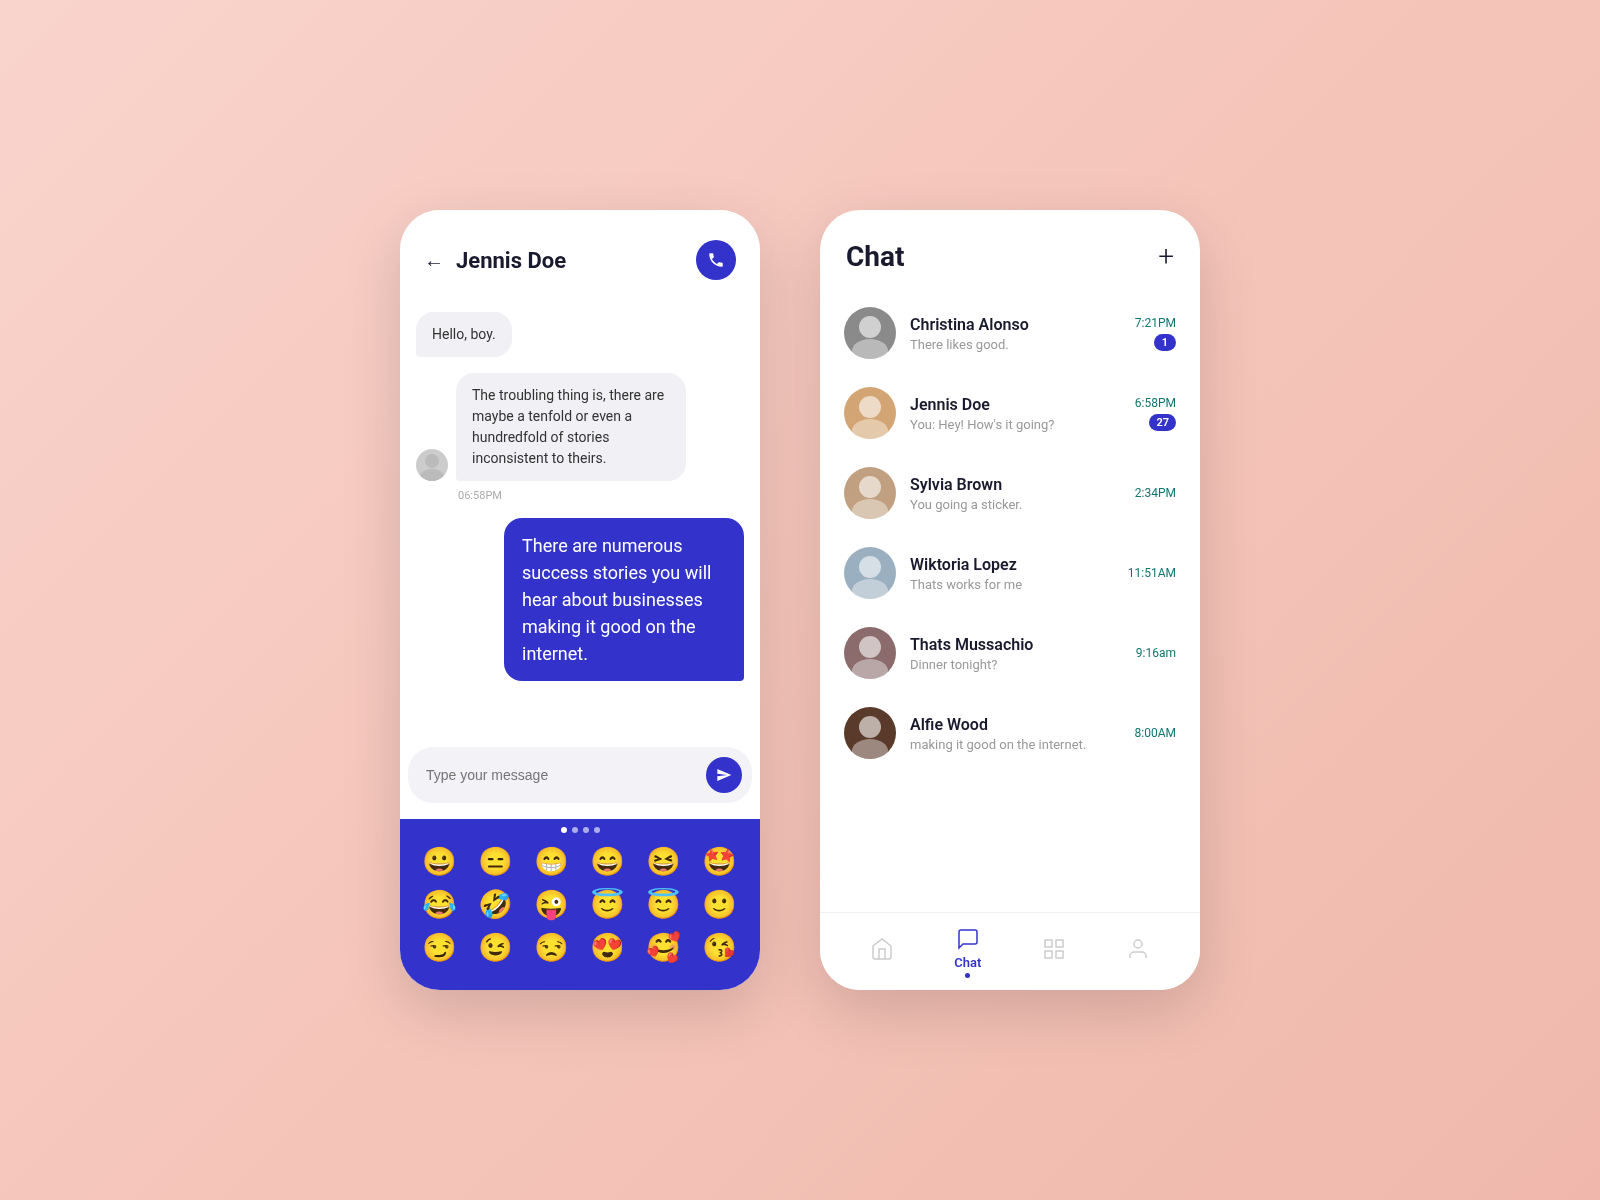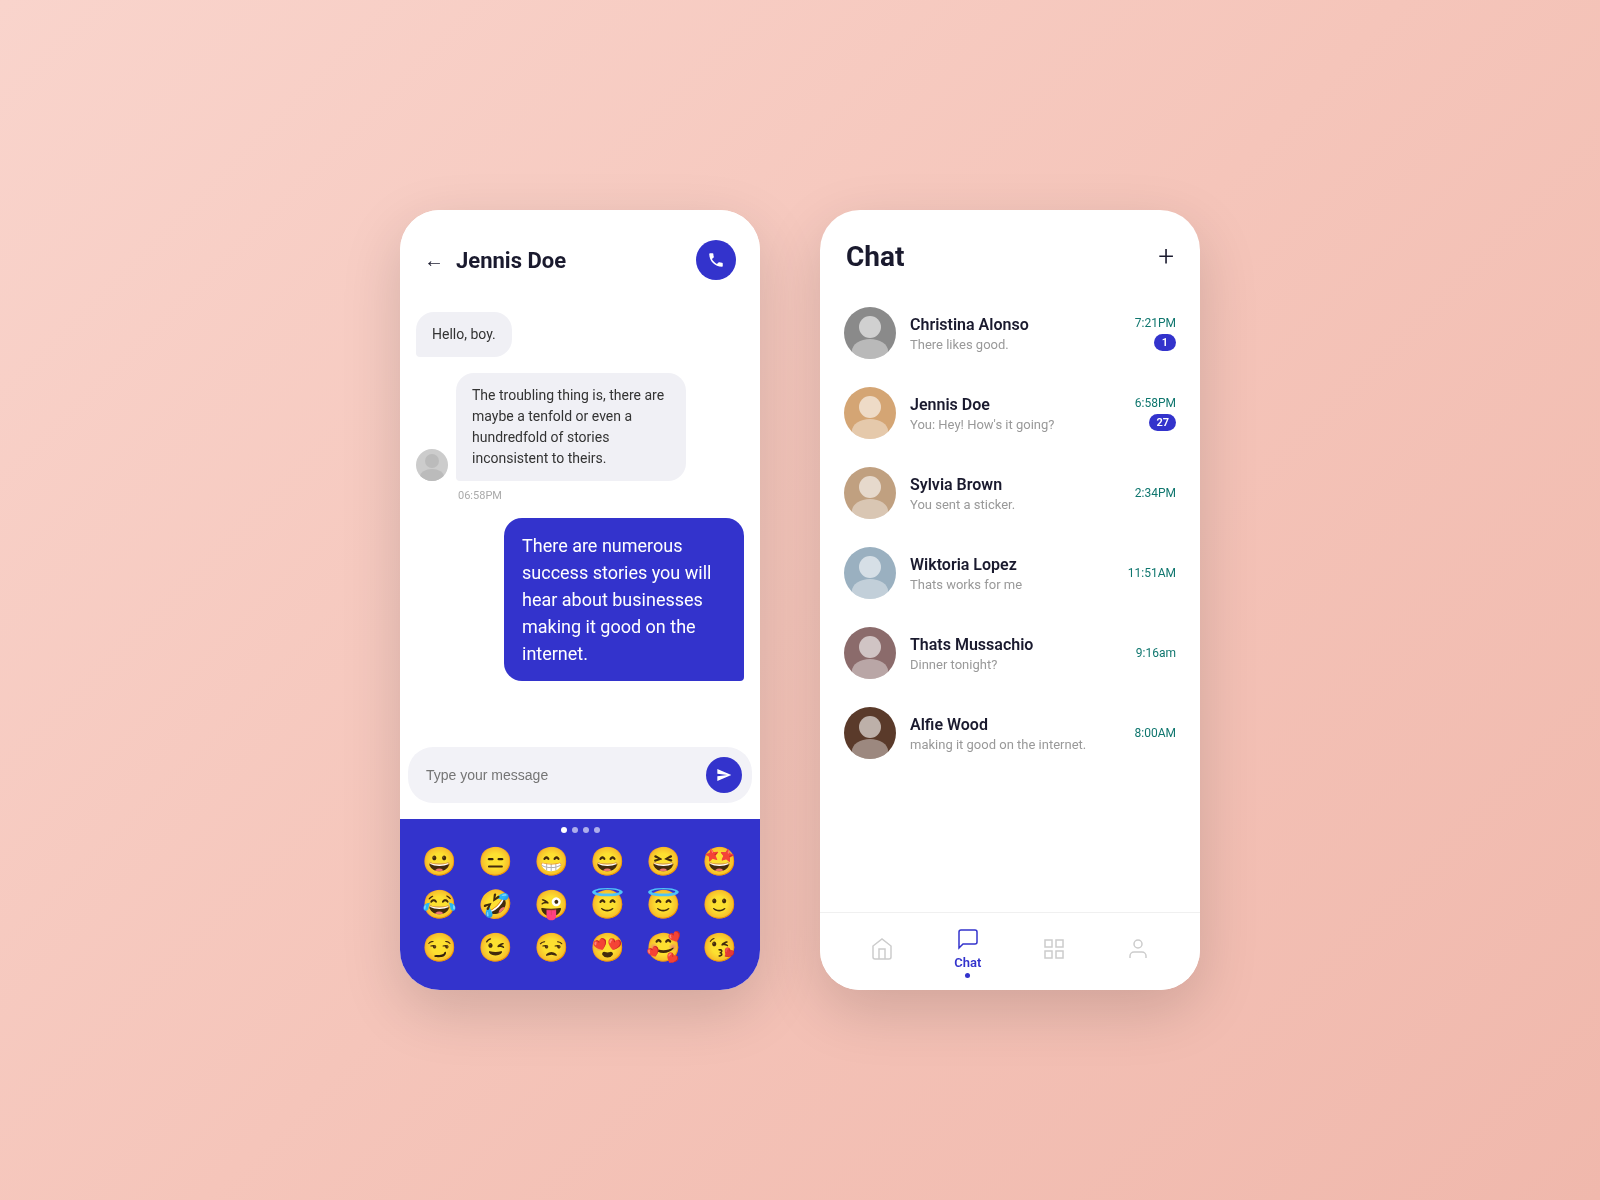--- a/index.html
+++ b/index.html
@@ -463,21 +463,21 @@
 
       <div class="contact-item">
         <div class="contact-avatar av-3">
           <svg viewBox="0 0 52 52" width="52" height="52">
               <circle cx="26" cy="20" r="11" fill="#fff" opacity="0.6"></circle>
               <ellipse cx="26" cy="44" rx="18" ry="12" fill="#fff" opacity="0.4"></ellipse>
             </svg>
         </div>
         <div class="contact-info">
           <div class="contact-name">Sylvia Brown</div>
-          <div class="contact-preview">You sent a sticker.</div>
+          <div class="contact-preview">You going a sticker.</div>
         </div>
         <div class="contact-meta">
           <span class="contact-time">2:34PM</span>
         </div>
       </div>
 
       <div class="contact-item">
         <div class="contact-avatar av-4">
           <svg viewBox="0 0 52 52" width="52" height="52">
               <circle cx="26" cy="20" r="11" fill="#fff" opacity="0.6"></circle>

